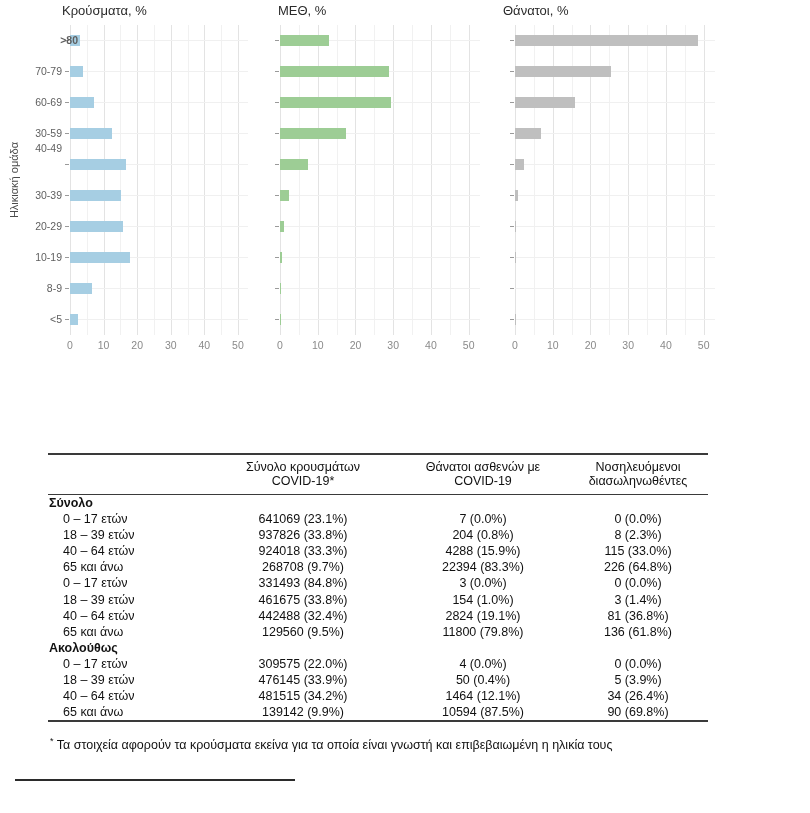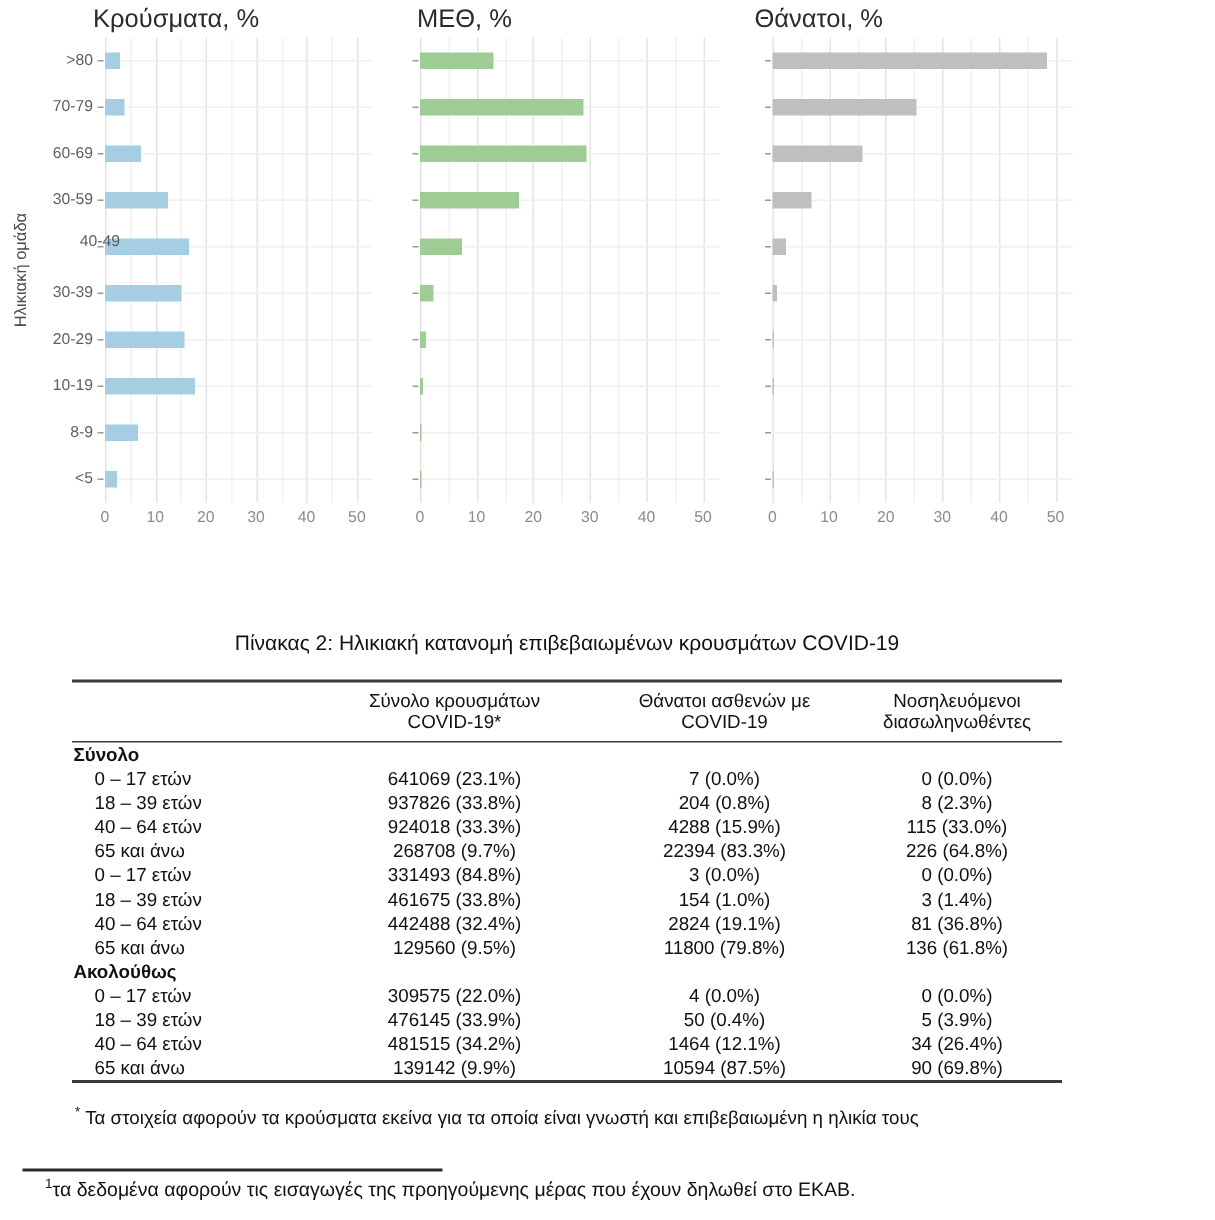--- a/index.html
+++ b/index.html
@@ -1,21 +1,21 @@
 <!DOCTYPE html>
 <html lang="el"><head>
 <meta charset="utf-8">
 <style>
   html,body{margin:0;padding:0;background:#ffffff;}
   .page{position:relative;width:810px;height:813px;background:#ffffff;overflow:hidden;
         font-family:"Liberation Sans",sans-serif;color:#1a1a1a;}
 
   
   .charts{position:absolute;left:0;top:0;width:810px;height:362px;}
-  .chart-title{position:absolute;top:3px;font-size:17px;color:#2b2b2b;}
+  .chart-title{position:absolute;top:3px;font-size:13px;color:#2b2b2b;}
   .panel{position:absolute;top:25px;height:310px;background:#ffffff;}
   .vline{position:absolute;top:0;bottom:0;width:1px;}
   .vline.major{background:#e3e3e3;}
   .vline.minor{background:#f1f1f1;}
   .hline{position:absolute;height:1px;background:#f0f0f0;left:0;right:0;}
   .bar{position:absolute;height:11px;left:0;}
   .cat-label{position:absolute;font-size:10.5px;color:#5f5f5f;text-align:right;line-height:31px;height:31px;}
   .cat-tick{position:absolute;width:4px;height:1px;background:#9a9a9a;}
   .xtick{position:absolute;top:339px;font-size:10.5px;color:#8a8a8a;transform:translateX(-50%);}
   .ylabel{position:absolute;font-size:11px;color:#4a4a4a;transform:translate(-50%,-50%) rotate(-90deg);white-space:nowrap;}
@@ -76,29 +76,29 @@
         <div class="hline" style="top: 201px;"></div>
         <div class="bar" style="top: 196px; width: 53.0642px; background: rgb(166, 206, 227);"></div>
         <div class="hline" style="top: 232px;"></div>
         <div class="bar" style="top: 227px; width: 59.7811px; background: rgb(166, 206, 227);"></div>
         <div class="hline" style="top: 263px;"></div>
         <div class="bar" style="top: 258px; width: 21.8302px; background: rgb(166, 206, 227);"></div>
         <div class="hline" style="top: 294px;"></div>
         <div class="bar" style="top: 289px; width: 8.39623px; background: rgb(166, 206, 227);"></div>
       </div>
       <div class="cat-tick" style="left: 65px; top: 40px;"></div>
-      <div class="cat-label" style="left: 0px; width: 62px; top: 25px;">&gt;80</div>
+      <div class="cat-label" style="left: 16px; width: 62px; top: 25px; font-weight: bold;">&gt;80</div>
       <div class="cat-tick" style="left: 65px; top: 71px;"></div>
       <div class="cat-label" style="left: 0px; width: 62px; top: 56px;">70-79</div>
       <div class="cat-tick" style="left: 65px; top: 102px;"></div>
       <div class="cat-label" style="left: 0px; width: 62px; top: 87px;">60-69</div>
       <div class="cat-tick" style="left: 65px; top: 133px;"></div>
       <div class="cat-label" style="left: 0px; width: 62px; top: 118px;">30-59</div>
       <div class="cat-tick" style="left: 65px; top: 164px;"></div>
-      <div class="cat-label" style="left: 0px; width: 62px; top: 146px; padding-left: 18px;">40-49</div>
+      <div class="cat-label" style="left: 0px; width: 62px; top: 133px;">40-49</div>
       <div class="cat-tick" style="left: 65px; top: 195px;"></div>
       <div class="cat-label" style="left: 0px; width: 62px; top: 180px;">30-39</div>
       <div class="cat-tick" style="left: 65px; top: 226px;"></div>
       <div class="cat-label" style="left: 0px; width: 62px; top: 211px;">20-29</div>
       <div class="cat-tick" style="left: 65px; top: 257px;"></div>
       <div class="cat-label" style="left: 0px; width: 62px; top: 242px;">10-19</div>
       <div class="cat-tick" style="left: 65px; top: 288px;"></div>
       <div class="cat-label" style="left: 0px; width: 62px; top: 273px;">8-9</div>
       <div class="cat-tick" style="left: 65px; top: 319px;"></div>
       <div class="cat-label" style="left: 0px; width: 62px; top: 304px;">&lt;5</div>
@@ -204,21 +204,20 @@
       <div class="cat-tick" style="left: 510px; top: 319px;"></div>
       <div class="xtick" style="left: 515px;">0</div>
       <div class="xtick" style="left: 552.736px;">10</div>
       <div class="xtick" style="left: 590.472px;">20</div>
       <div class="xtick" style="left: 628.208px;">30</div>
       <div class="xtick" style="left: 665.943px;">40</div>
       <div class="xtick" style="left: 703.679px;">50</div>
     </section>
 
 
-  <div class="tbl-title">Πίνακας 2: Ηλικιακή κατανομή επιβεβαιωμένων κρουσμάτων COVID-19</div>
 
   <div class="tbl-wrap">
     <table>
       <colgroup>
         <col style="width:160px">
           <col style="width:190px">
           <col style="width:170px">
           <col style="width:140px">
       </colgroup>
       <thead>
@@ -311,15 +310,14 @@
             <td>10594 (87.5%)</td>
             <td>90 (69.8%)</td>
           </tr>
         </tbody>
     </table>
   </div>
 
   <div class="tbl-footnote"><sup>*</sup><span> Τα στοιχεία αφορούν τα κρούσματα εκείνα για τα οποία είναι γνωστή και επιβεβαιωμένη η ηλικία τους</span></div>
 
   <div class="foot-rule"></div>
-  <div class="foot-note"><sup>1</sup><span>τα δεδομένα αφορούν τις εισαγωγές της προηγούμενης μέρας που έχουν δηλωθεί στο ΕΚΑΒ.</span></div>
 
 </div>
 
 </body></html>

